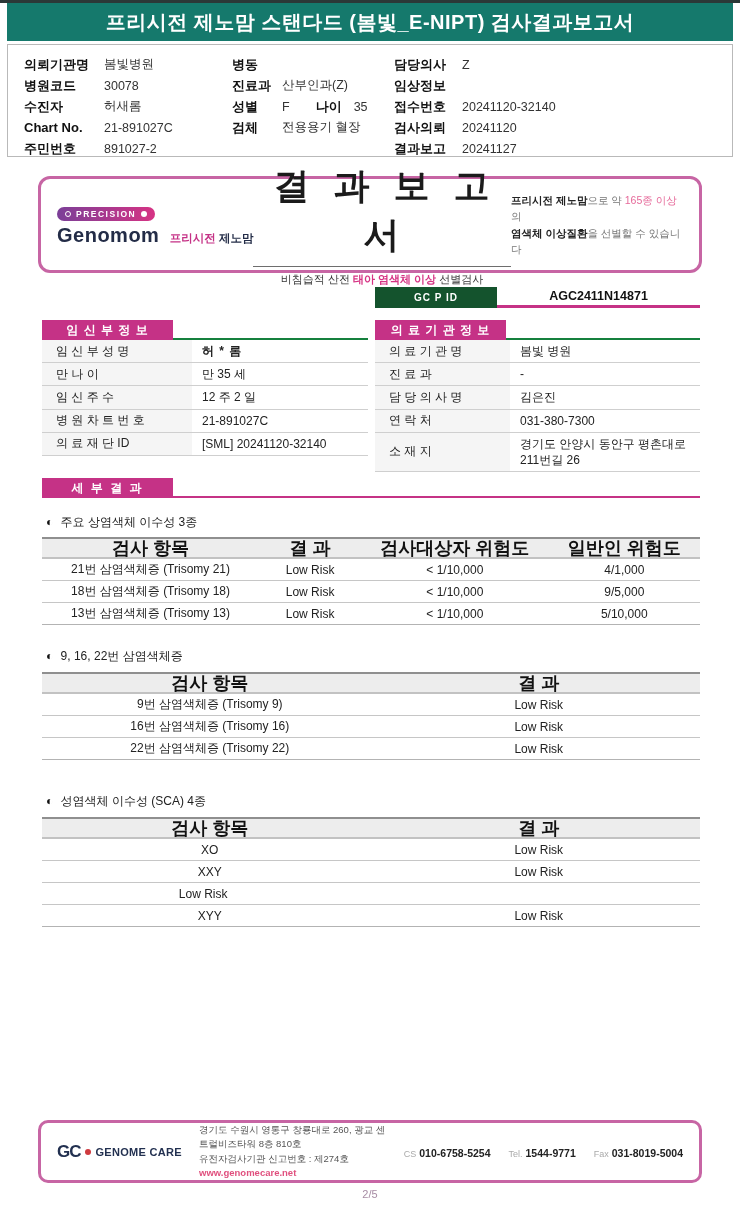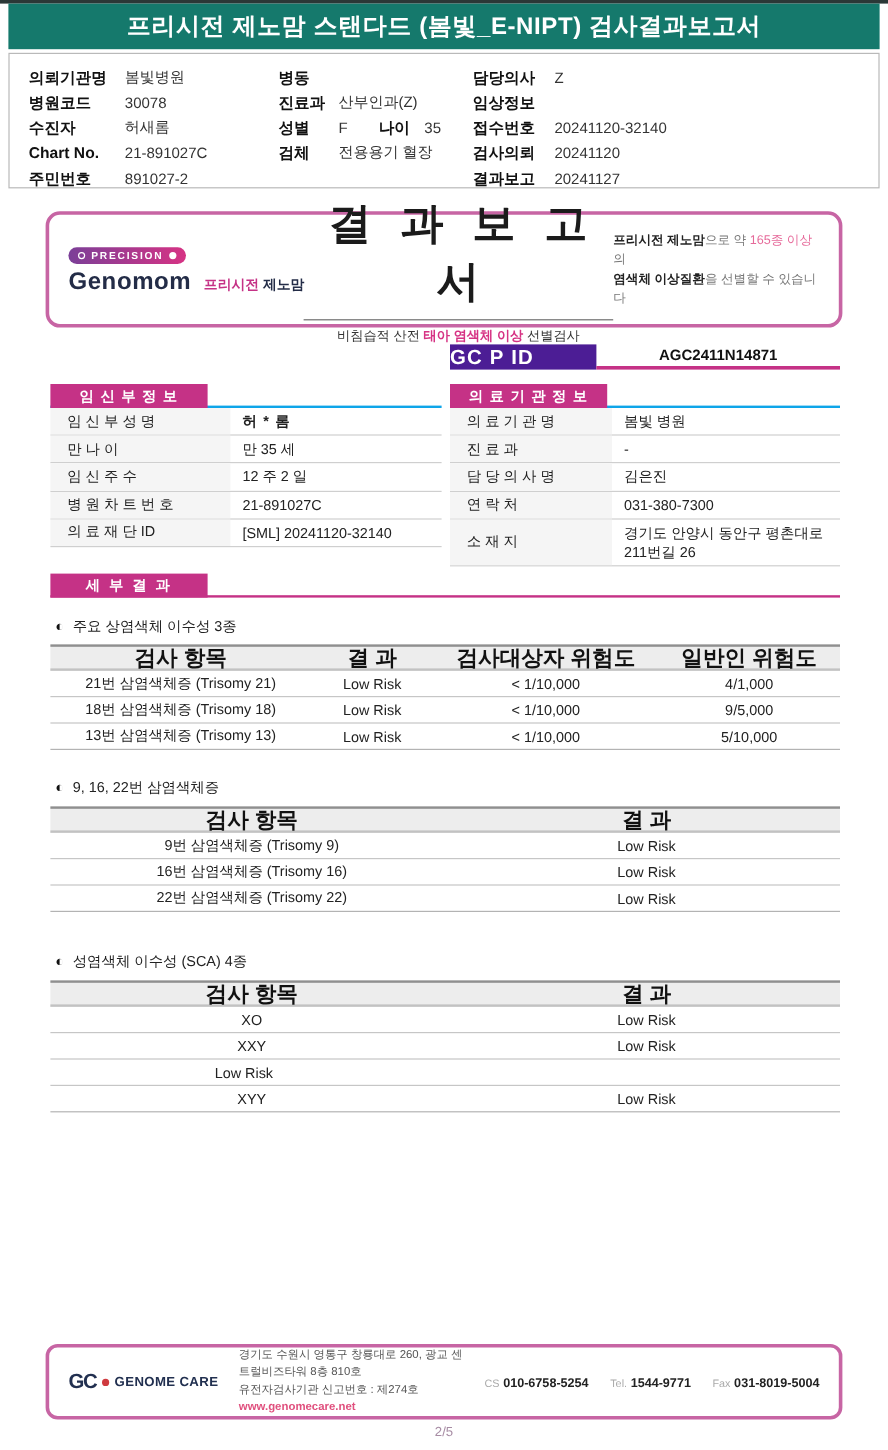--- a/index.html
+++ b/index.html
@@ -44,30 +44,30 @@
   .report-title { display:inline-block; font-size:36px; font-weight:800; color:#1b1b1b;
     letter-spacing:7px; padding:0 4px 6px 10px; border-bottom:1px solid #6e6e6e; }
   .report-subtitle { margin-top:5px; font-size:11px; color:#333; }
   .report-subtitle .accent { color:#d63384; font-weight:bold; }
   .note-block { width:172px; font-size:10.5px; color:#777; line-height:1.55; }
   .note-block .b { color:#222; font-weight:bold; }
   .note-block .accent { color:#e66a9a; }
 
   
   .gcpid-row { position:absolute; left:375px; top:287px; width:325px; height:21px; display:flex; }
-  .gcpid-label { width:122px; background:#4c1d95; color:#fff; font-size:17px; font-weight:bold;
-    line-height:21px; letter-spacing:1px; }
+  .gcpid-label { width:122px; background:#14532d; color:#fff; font-size:10px; font-weight:bold;
+    text-align:center; line-height:21px; letter-spacing:1px; }
   .gcpid-value { flex:1; border-bottom:3px solid #c53286; text-align:center; font-size:12.5px;
     font-weight:bold; color:#111; line-height:19px; }
 
   
   .info-table { position:absolute; top:320px; }
   .info-left  { left:42px;  width:326px; }
   .info-right { left:375px; width:325px; }
-  .info-header-row { height:20px; border-bottom:2px solid #0ea5e9; }
+  .info-header-row { height:20px; border-bottom:2px solid #15803d; }
   .info-header-box { width:131px; height:20px; background:#c53286; color:#fff; font-size:12px;
     font-weight:bold; text-align:center; line-height:20px; letter-spacing:1px; }
   .info-row { display:flex; border-bottom:1px solid #cfcfcf; min-height:23px; font-size:12px; }
   .info-label { background:#f5f5f5; display:flex; align-items:center; padding-left:14px;
     color:#222; flex:0 0 auto; }
   .info-left  .info-label { width:150px; }
   .info-right .info-label { width:135px; }
   .info-value { flex:1; display:flex; align-items:center; padding:3px 4px 3px 10px; color:#222; line-height:1.35; }
   .bold-value .info-value { font-weight:bold; letter-spacing:1px; }
 

